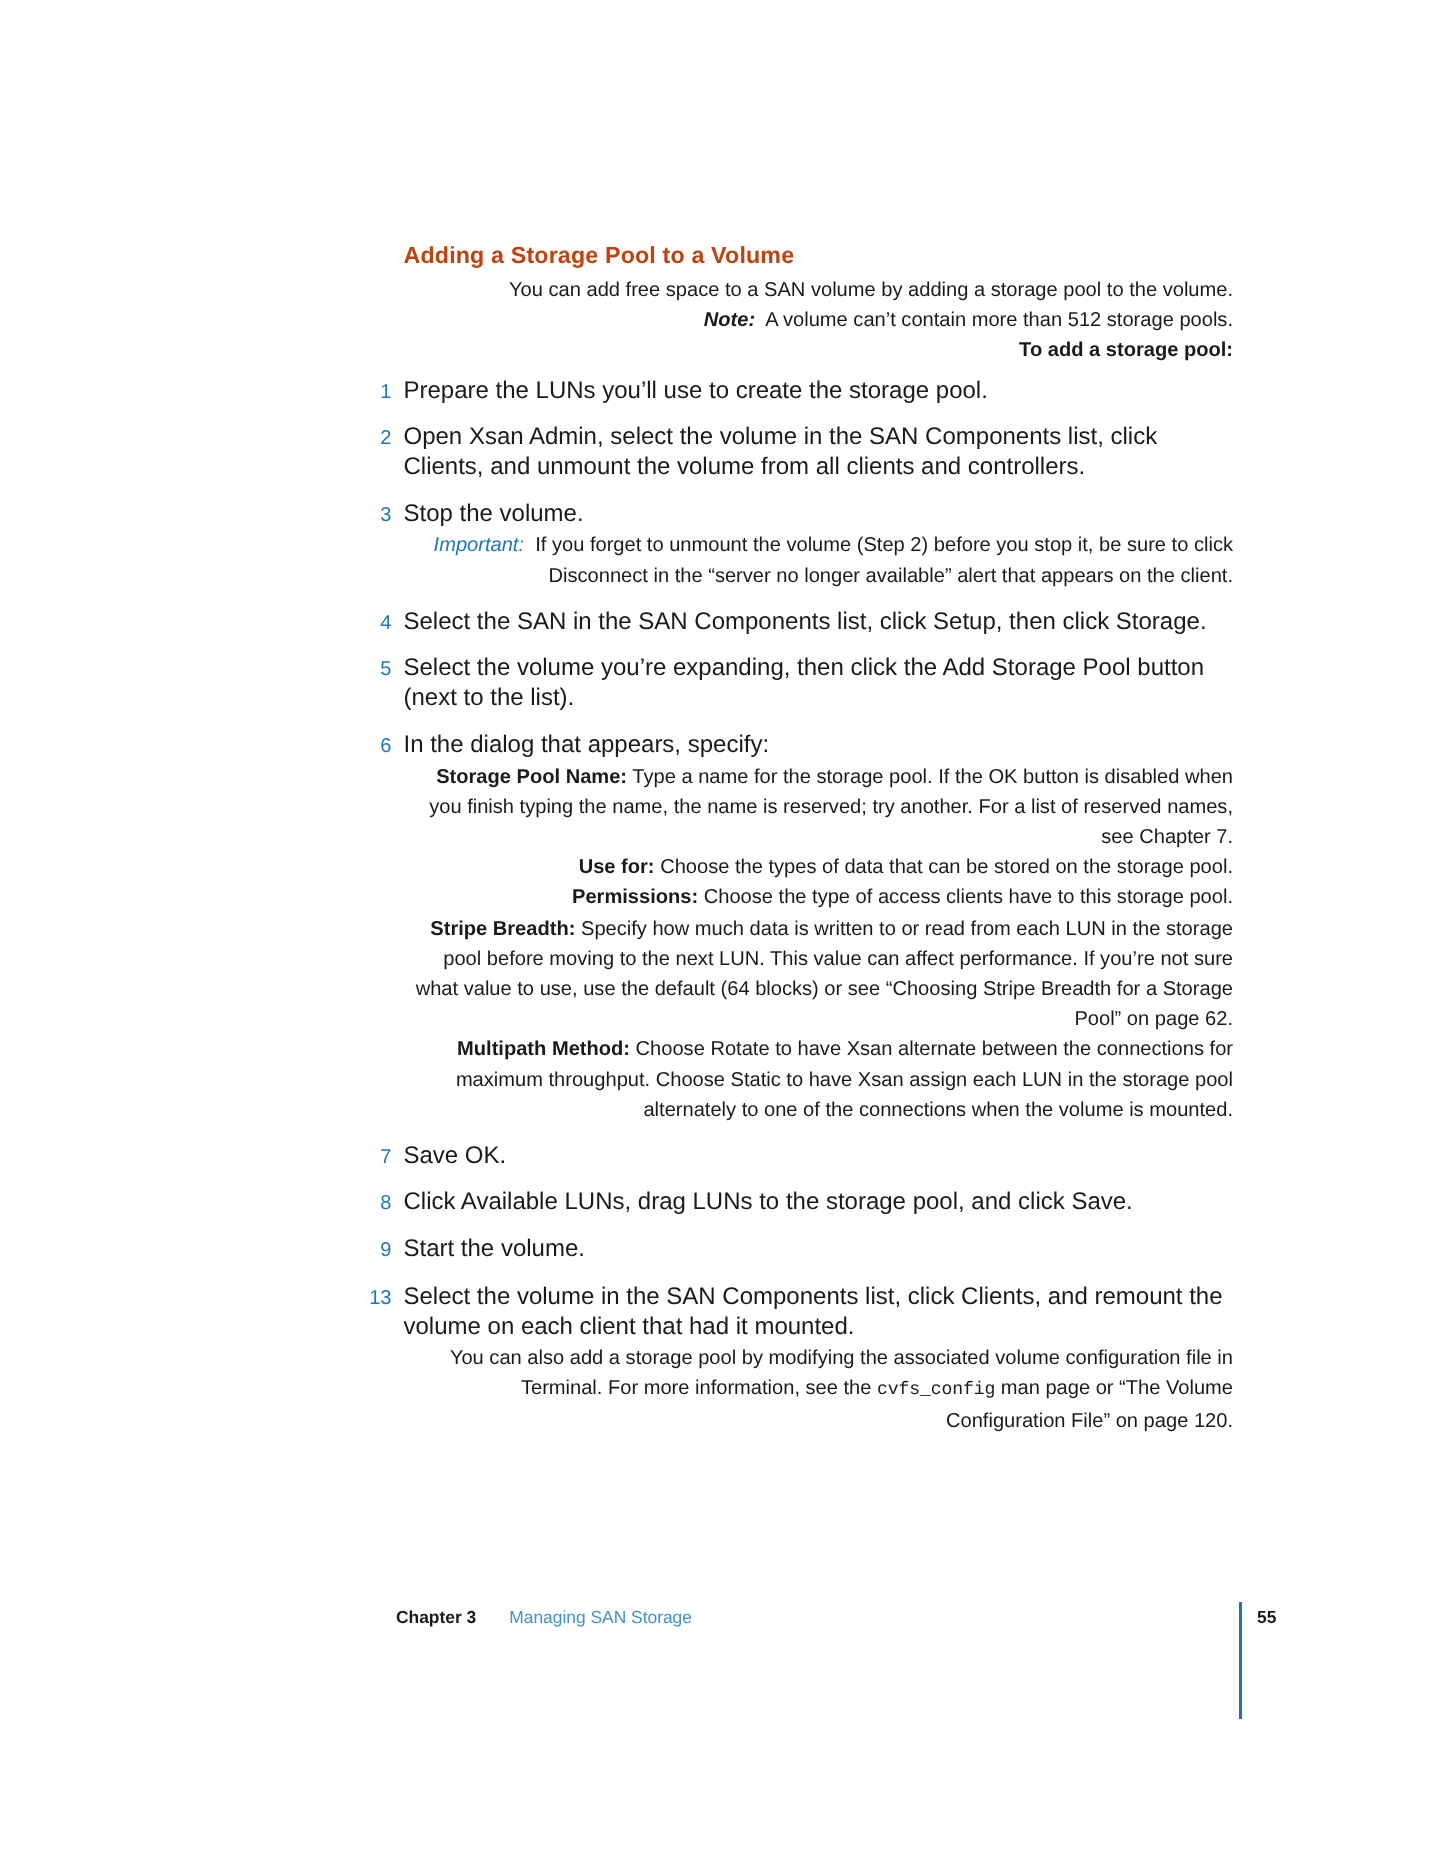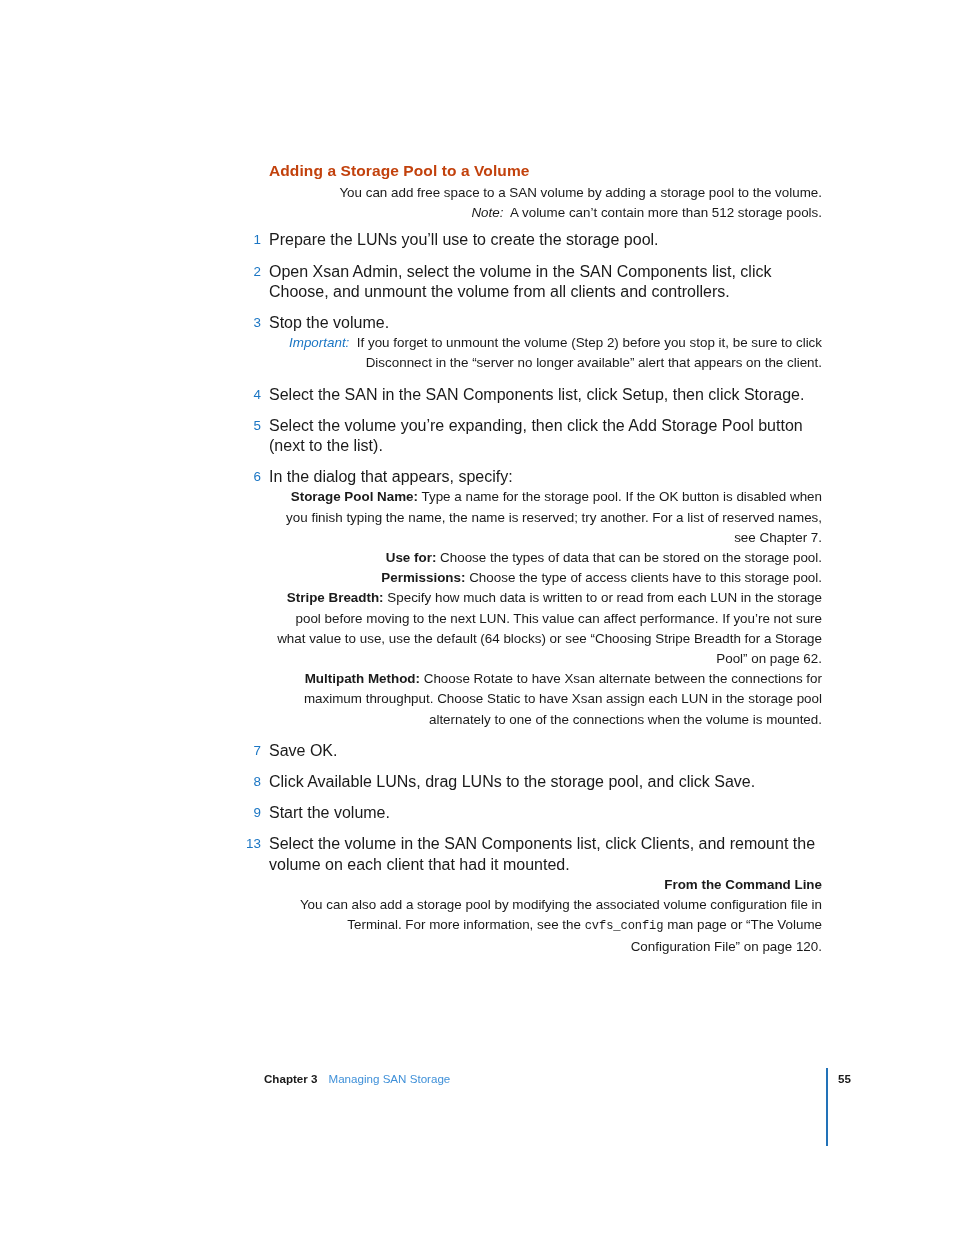--- a/index.html
+++ b/index.html
@@ -47,21 +47,21 @@
     line-height: 20.2px;
     margin: 0;
     color: #1a1a1a;
     text-align: right;
   }
 
   .gap-note { margin-top: 13px; }
   .gap-head { margin-top: 14px; }
 
   .bold { font-weight: bold; }
-  .bolditalic { font-weight: normal; font-style: italic; }
+  .bolditalic { font-weight: bold; font-style: italic; }
   .important-label {
     color: #1b76c4;
     font-style: italic;
   }
   .mono {
     font-family: "Liberation Mono", monospace;
     font-size: 12.1px;
     letter-spacing: -0.1px;
   }
 
@@ -105,21 +105,21 @@
     font-size: 11.6px;
     line-height: 16px;
     white-space: nowrap;
   }
   .footer .chapter {
     font-weight: bold;
     color: #1a1a1a;
   }
   .footer .chapter-title {
     color: #3f90d8;
-    margin-left: 11px;
+    margin-left: 22px;
   }
   .footer-rule {
     position: absolute;
     left: 826px;
     top: 1068px;
     width: 1.6px;
     height: 78px;
     background: #2272b8;
   }
   .page-number {
@@ -138,31 +138,32 @@
 <div class="page">
 
   <div class="content">
 
     <h1 class="section-heading">Adding a Storage Pool to a Volume</h1>
 
     <p class="body"><span>You can add free space to a SAN volume by adding a storage pool to the volume.</span></p>
 
     <p class="body gap-note"><span class="bolditalic">Note:</span>&nbsp; <span>A volume can’t contain more than 512 storage pools.</span></p>
 
+    <p class="body gap-head bold">To add a storage pool:</p>
 
     <ol class="steps">
 
       <li class="step first">
         <span class="step-num">1</span>
         <span class="step-text">Prepare the LUNs you’ll use to create the storage pool.</span>
       </li>
 
       <li class="step">
         <span class="step-num">2</span>
-        <span class="step-text">Open Xsan Admin, select the volume in the SAN Components list, click Choose, and unmount the volume from all clients and controllers.</span>
+        <span class="step-text">Open Xsan Admin, select the volume in the SAN Components list, click Clients, and unmount the volume from all clients and controllers.</span>
       </li>
 
       <li class="step">
         <span class="step-num">3</span>
         <span class="step-text">Stop the volume.</span>
         <p class="body substep"><span class="important-label">Important:</span>&nbsp; <span>If you forget to unmount the volume (Step 2) before you stop it, be sure to click Disconnect in the “server no longer available” alert that appears on the client.</span></p>
       </li>
 
       <li class="step">
         <span class="step-num">4</span>
@@ -201,21 +202,20 @@
 
       <li class="step">
         <span class="step-num">9</span>
         <span class="step-text">Start the volume.</span>
       </li>
 
       <li class="step">
         <span class="step-num">13</span>
         <span class="step-text">Select the volume in the SAN Components list, click Clients, and remount the volume on each client that had it mounted.</span>
 
-        <p class="body substep bold">From the Command Line</p>
         <p class="body"><span>You can also add a storage pool by modifying the associated volume configuration file in Terminal. For more information, see the</span> <span class="mono">cvfs_config</span> <span>man page or “The Volume Configuration File” on page 120.</span></p>
       </li>
 
     </ol>
   </div>
 
   <div class="footer">
     <span class="chapter">Chapter 3</span><span class="chapter-title">Managing SAN Storage</span>
   </div>
 

